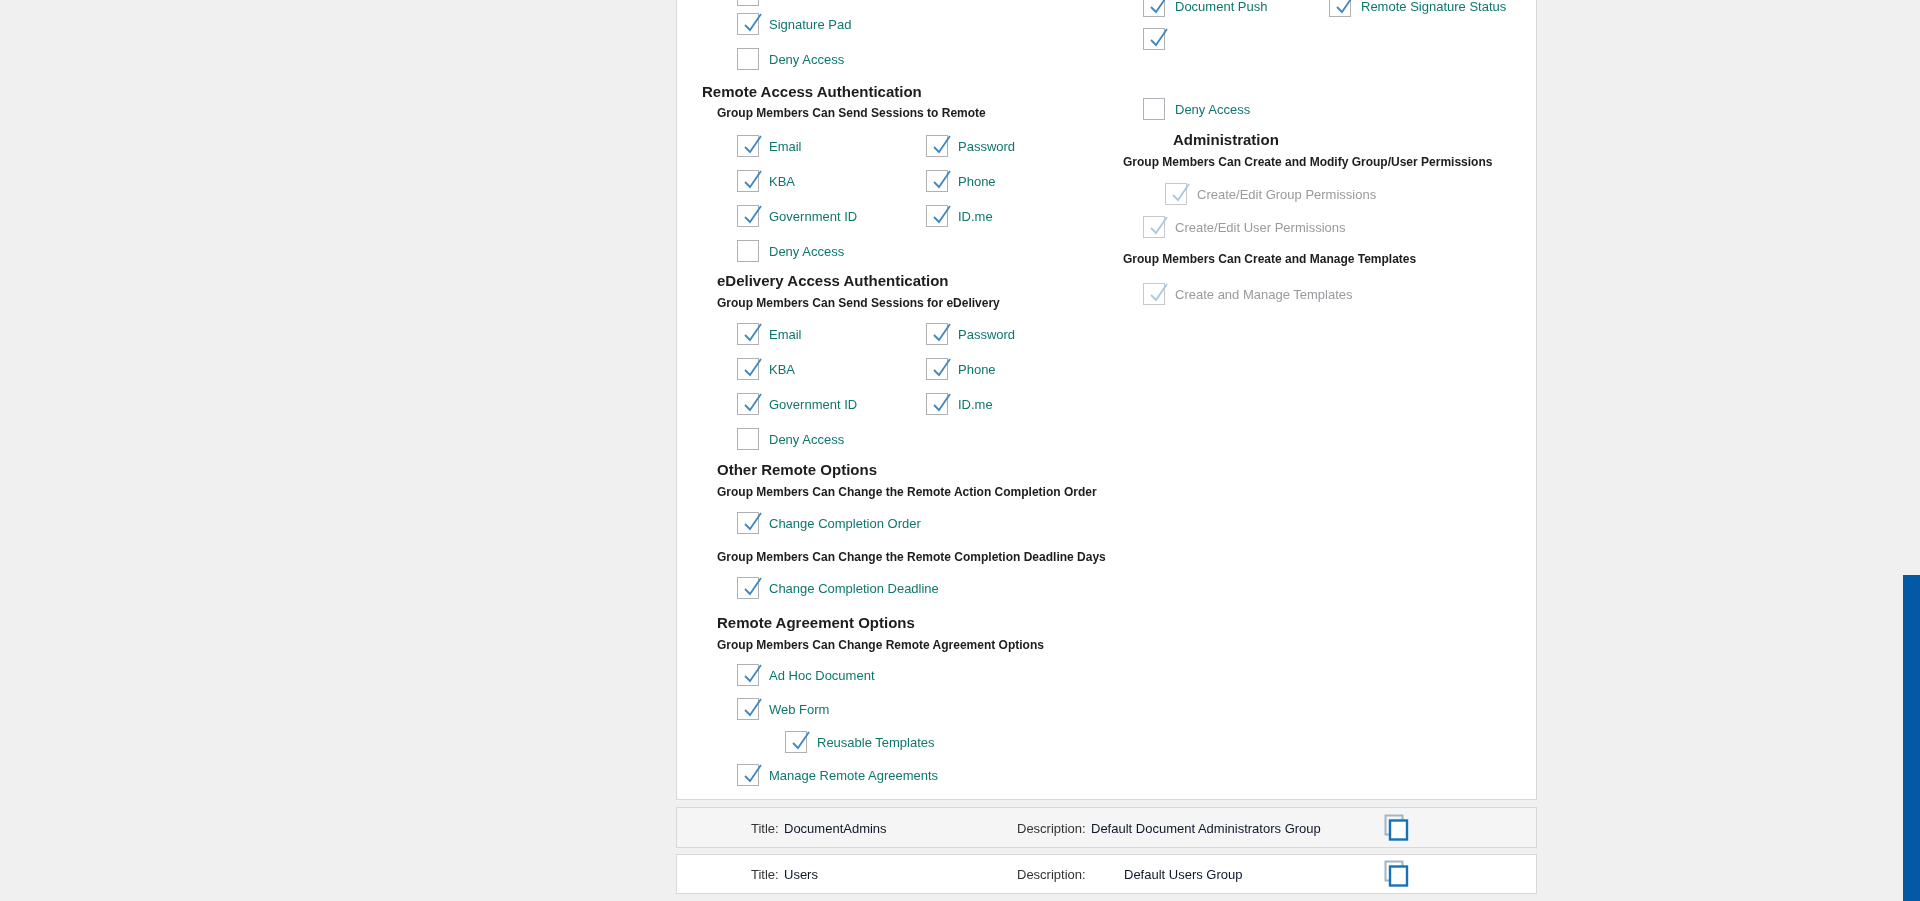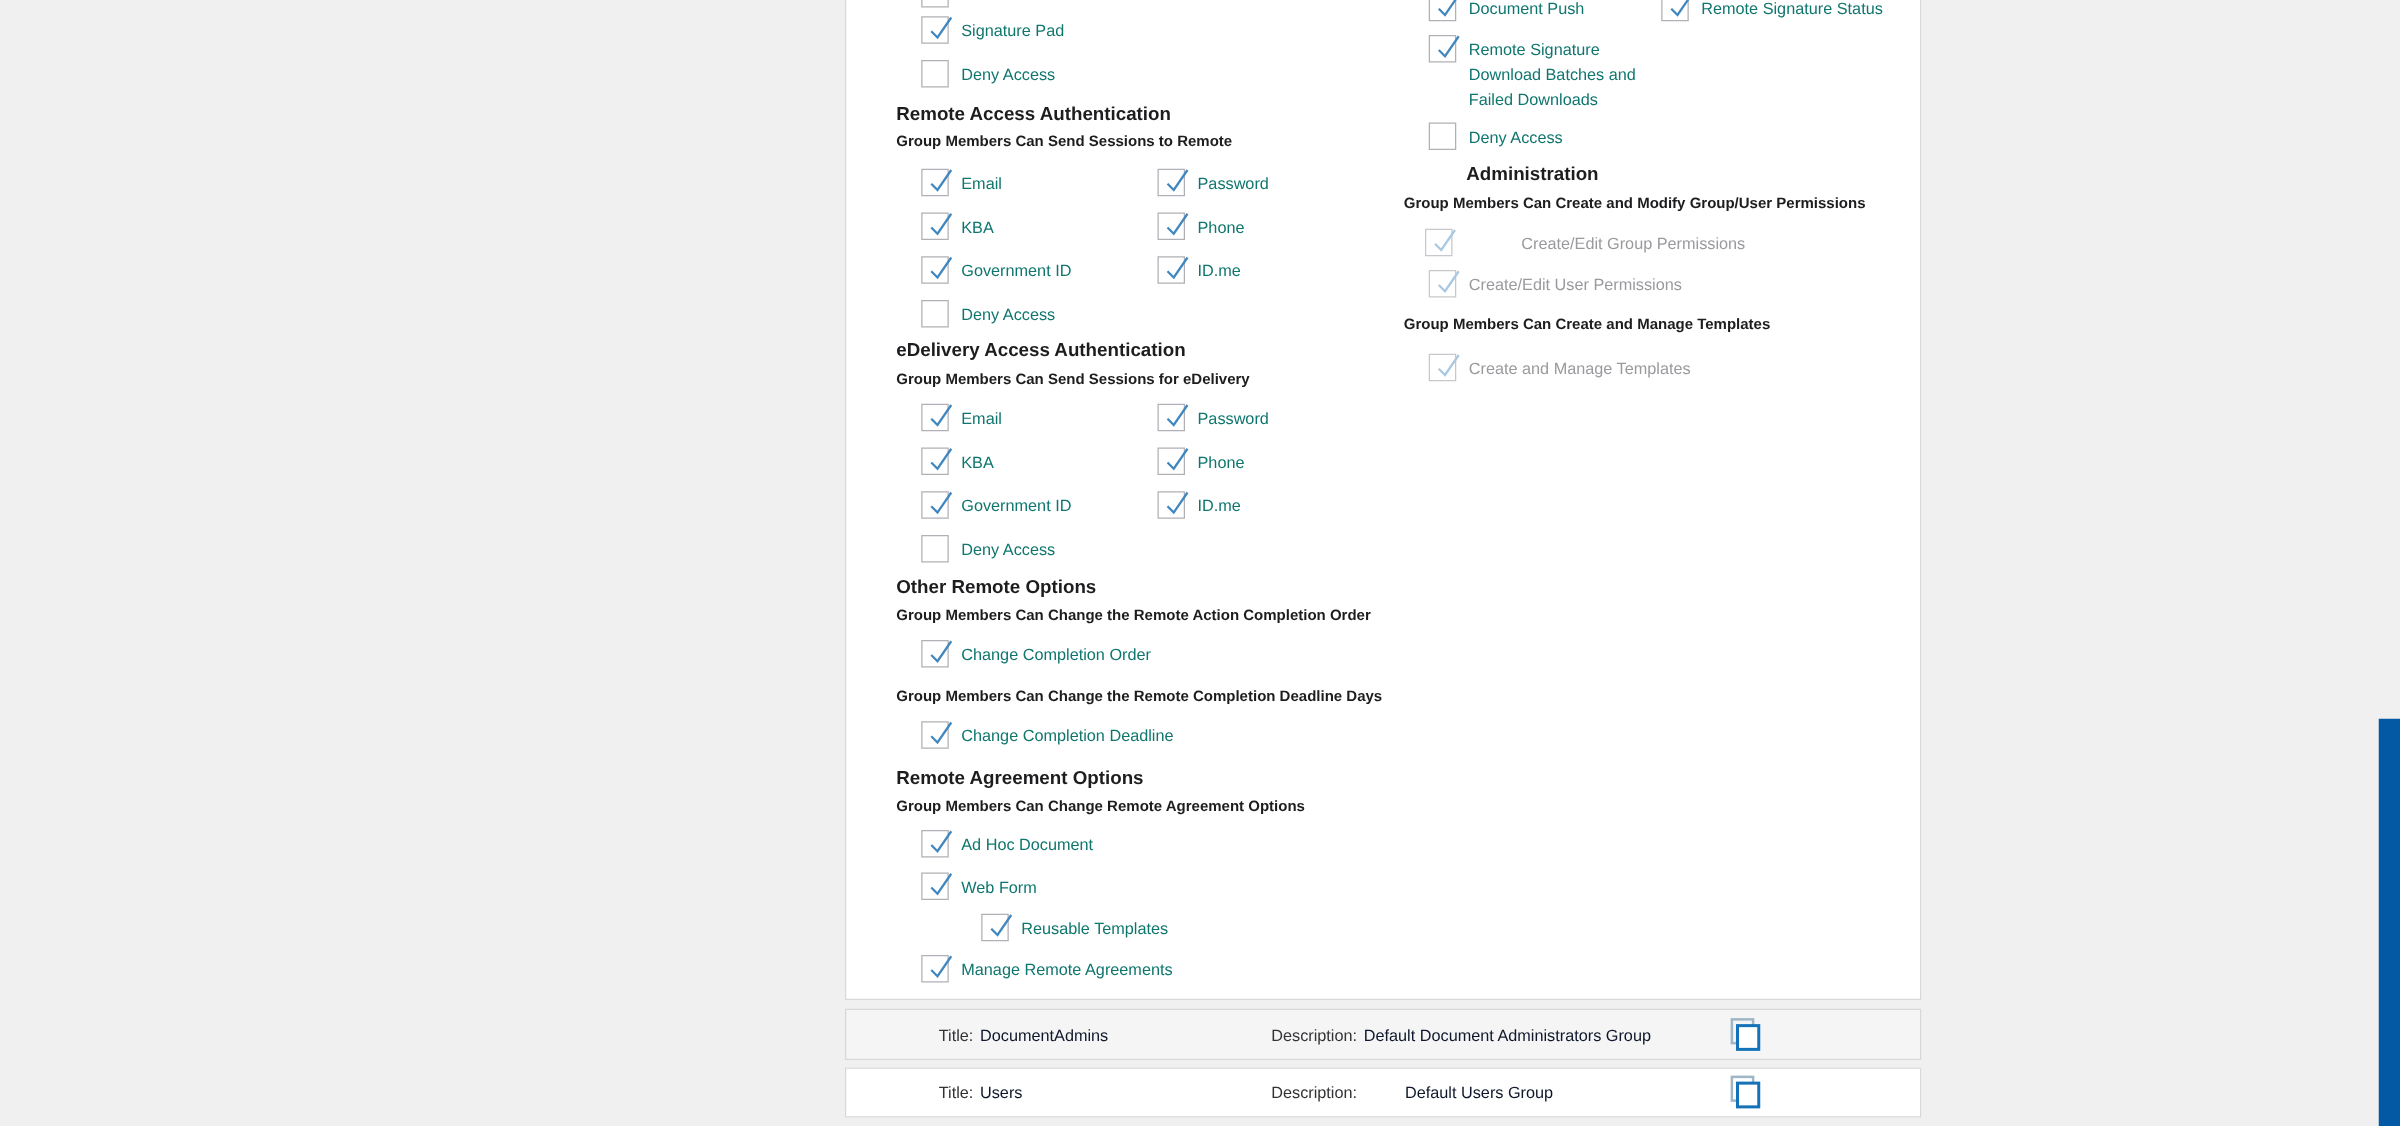--- a/index.html
+++ b/index.html
@@ -57,21 +57,21 @@
             <path d="M6 14 L11 19 L22 3"></path>
           </svg>
         </span>
       <span class="cblabel">Signature Pad</span>
     </div>
     <div class="cbrow" style="left:60px; top:47px;">
       <span class="cb unchecked"></span>
       <span class="cblabel">Deny Access</span>
     </div>
 
-    <div class="hdr" style="left:40px; top:83px;">Remote Access Authentication</div>
+    <div class="hdr" style="left:25px; top:83px;">Remote Access Authentication</div>
     <div class="sub" style="left:40px; top:106px;">Group Members Can Send Sessions to Remote</div>
 
     <div class="cbrow" style="left:60px; top:134px;">
       <span class="cb">
           <svg viewBox="0 0 25 25">
             <path d="M6 14 L11 19 L22 3"></path>
           </svg>
         </span>
       <span class="cblabel">Email</span>
     </div>
@@ -246,30 +246,29 @@
           </svg>
         </span>
       <span class="cblabel">Remote Signature Status</span>
     </div>
     <div class="cbrow top-align" style="left:466px; top:28px;">
       <span class="cb">
           <svg viewBox="0 0 25 25">
             <path d="M6 14 L11 19 L22 3"></path>
           </svg>
         </span>
-      <span class="cblabel multiline">Remote Signature Download Batches and Failed Downloads</span>
     </div>
     <div class="cbrow" style="left:466px; top:97px;">
       <span class="cb unchecked"></span>
       <span class="cblabel">Deny Access</span>
     </div>
 
     <div class="hdr" style="left:460px; top:131px;margin-left:36px;">Administration</div>
     <div class="sub" style="left:446px; top:155px;">Group Members Can Create and Modify Group/User Permissions</div>
-    <div class="cbrow" style="left:463px; top:182px;gap:45px;">
+    <div class="cbrow" style="left:488px; top:182px;">
       <span class="cb disabled">
           <svg viewBox="0 0 25 25">
             <path d="M6 14 L11 19 L22 3"></path>
           </svg>
         </span>
       <span class="cblabel gray">Create/Edit Group Permissions</span>
     </div>
     <div class="cbrow" style="left:466px; top:215px;">
       <span class="cb disabled">
           <svg viewBox="0 0 25 25">

